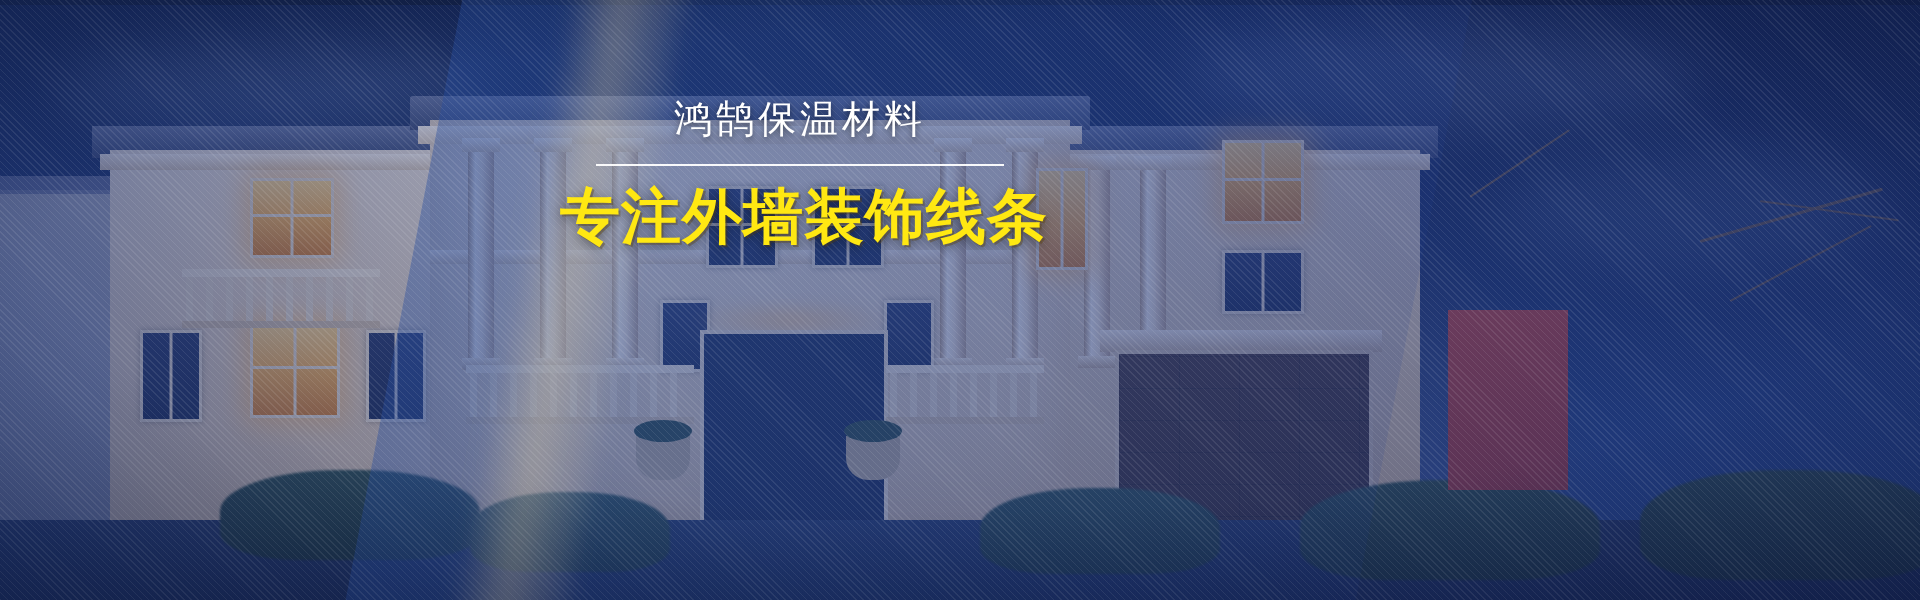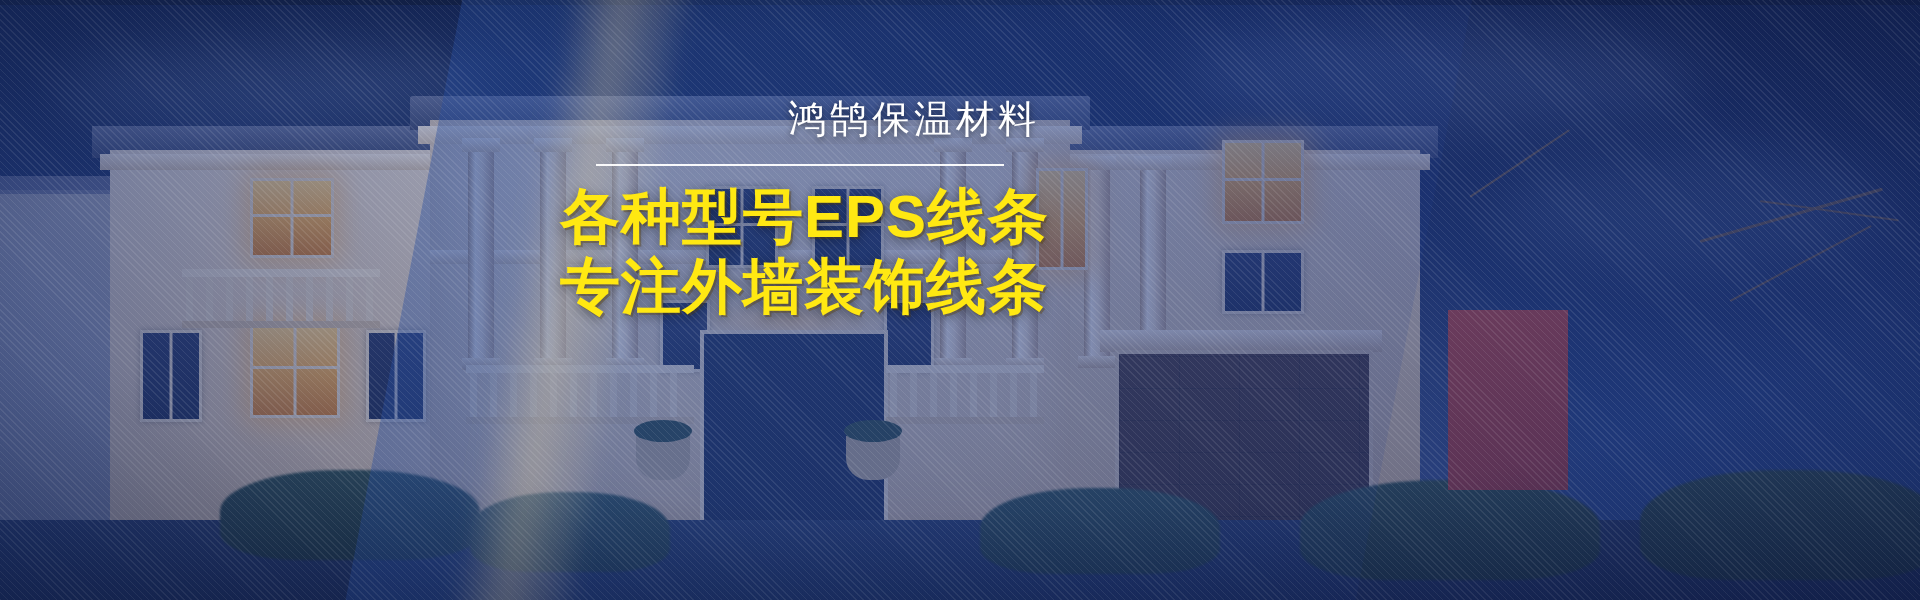--- a/index.html
+++ b/index.html
@@ -214,21 +214,21 @@
     background: linear-gradient(90deg, rgba(255,226,160,0.0) 0%, rgba(255,228,170,0.30) 45%, rgba(255,236,190,0.05) 100%);
     transform: skewX(-11deg);
     filter: blur(10px);
   }
 
   
   .copy {
     position: absolute;
     left: 560px; top: 96px;
     width: 480px;
-    text-align: right;
+    text-align: center;
     z-index: 20;
   }
   .brand {
     font-size: 38px;
     letter-spacing: 4px;
     color: #ffffff;
     font-weight: 400;
     line-height: 1.25;
     text-shadow: 0 2px 6px rgba(0,0,0,0.55);
     white-space: nowrap;
@@ -364,17 +364,16 @@
 
   <div class="tint"></div>
   <div class="panel"></div>
   <div class="lightbeam"></div>
   <div class="hatch"></div>
   <div class="vignette"></div>
 
   <div class="copy">
     <div class="brand">鸿鹄保温材料</div>
     <div class="rule"></div>
-    <div class="headline">各种型号EPS线条</div>
     <div class="headline">专注外墙装饰线条</div>
   </div>
 
 </div>
 
 </body></html>

